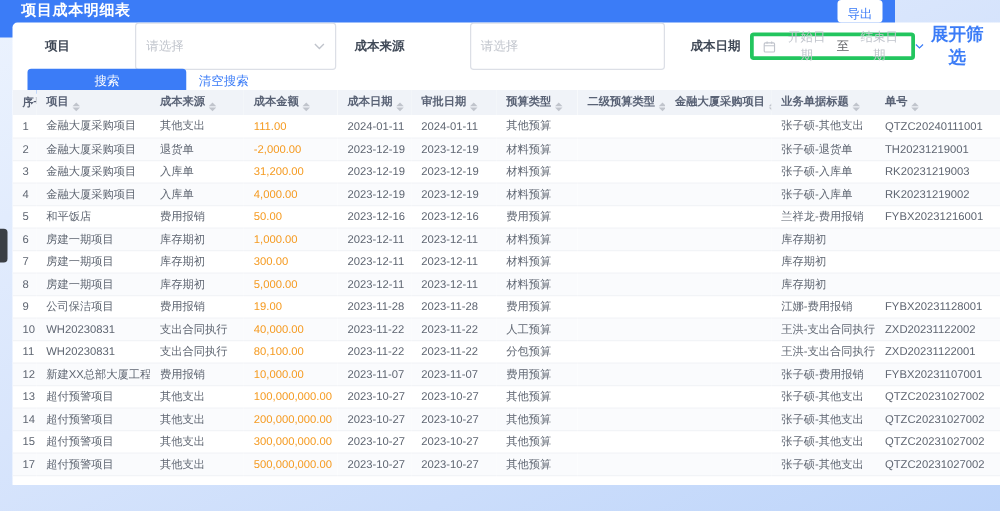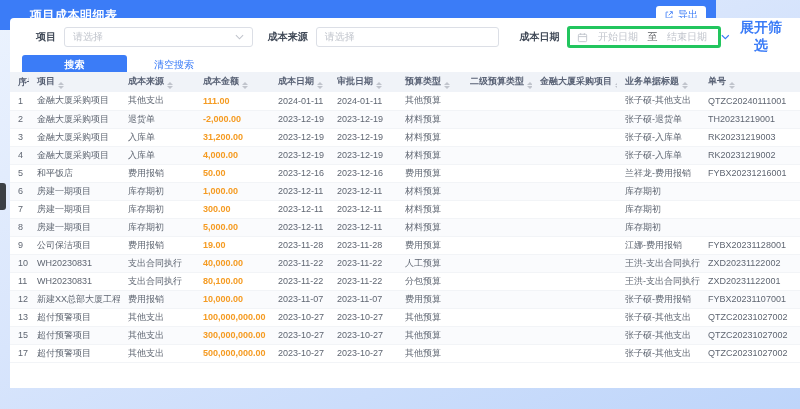--- a/index.html
+++ b/index.html
@@ -6,74 +6,74 @@
   html,body { width:800px; height:409px; overflow:hidden; }
   body {
     font-family:"Liberation Sans","DejaVu Sans",sans-serif;
     background:linear-gradient(155deg,#ecf3fe 0%,#d8e5fc 45%,#bed5fa 100%);
     position:relative;
   }
   :root { --primary:#3b7cf7; --amount:#f59b22; }
 
   
   .topbar { position:absolute; left:0; top:0; width:716px; height:30px;
-    background:var(--primary); display:flex; align-items:center; padding:0 10px 0 30px; }
+    background:var(--primary); display:flex; padding:0 10px 0 17px; }
   .title { color:#ffffff; font-size:12px; font-weight:bold; letter-spacing:.5px; }
   .export-btn { margin-left:auto; background:#ffffff; color:var(--primary);
     font-size:10px; height:18px; padding:0 8px; border:none; border-radius:3px;
     display:flex; align-items:center; gap:4px; cursor:pointer;
-    font-family:inherit; }
+    font-family:inherit;flex-direction:column; }
   .export-btn svg { width:10px; height:10px; }
 
   
   .drawer-handle { position:absolute; left:0; top:183px; width:6px; height:27px;
     background:#3a3f45; border-radius:0 3px 3px 0; cursor:pointer; }
 
   
   .card { position:absolute; left:10px; top:18px; width:790px; height:370px;
     background:#ffffff; border-radius:4px 0 0 0; overflow:hidden; }
 
   
   .filter-row { display:flex; align-items:center; height:22px; margin:8px 12px 0 26px;
     font-size:10px; }
   .flabel { font-weight:bold; color:#404957; margin-right:8px; white-space:nowrap; }
-  .select { width:195px; height:20px; border:1px solid #dcdfe6; border-radius:3px;
-    background:#fff; display:flex; align-items:center; padding:0 8px; cursor:pointer; }
+  .select { width:195px; height:38px; border:1px solid #dcdfe6; border-radius:3px;
+    background:#fff; display:flex; align-items:center; padding:0 8px; cursor:pointer;margin-left:44px; }
   .select.narrow { width:190px; }
   .placeholder { flex:1; color:#c0c4cc; font-size:10px; }
   .chev { color:#c0c4cc; display:flex; }
   .chev svg { width:9px; height:6px; }
   .gap-lg { width:15px; flex:none; }
   .gap-xl { width:20px; flex:none; }
   .date-box { width:159px; height:22px; border:3px solid #22c55e; border-radius:3px;
     background:#fff; display:flex; align-items:center; padding:0 7px; gap:5px; cursor:pointer; }
   .date-box .ph { color:#c0c4cc; font-size:10px; flex:1; text-align:center; }
   .date-to { color:#606266; font-size:10px; flex:none; }
   .cal-icon svg { width:11px; height:11px; display:block; }
   .expand-link { margin-left:auto; color:var(--primary); font-size:14px; font-weight:bold;
     display:flex; align-items:center; gap:4px; cursor:pointer; background:none; border:none;
     font-family:inherit; }
   .expand-link svg { width:9px; height:6px; }
 
   
   .btn-row { display:flex; align-items:center; margin:7px 12px 0 12px; }
-  .search-btn { width:105px; height:20px; background:var(--primary); color:#fff;
-    border:none; border-radius:3px; font-size:10px; cursor:pointer; font-family:inherit;font-weight:bold; }
-  .clear-btn { margin-left:27px; color:var(--primary); font-size:10px; background:none;
+  .search-btn { width:127px; height:20px; background:var(--primary); color:#fff;
+    border:none; border-radius:3px; font-size:10px; cursor:pointer; font-family:inherit; }
+  .clear-btn { margin-left:10px; color:var(--primary); font-size:10px; background:none;
     border:none; cursor:pointer; font-family:inherit; }
 
   
   table { position:absolute; left:0; top:54px; width:790px; border-collapse:collapse;
     table-layout:fixed; }
   th { height:20px; background:#f0f3f8; color:#596275; font-weight:bold; font-size:9px;
     text-align:left; padding:0 2px 0 8px; white-space:nowrap; overflow:hidden; }
   td { height:18px; color:#5f6672; font-size:9px; padding:0 2px 0 8px;
     border-bottom:1px solid #f2f4f7; white-space:nowrap; overflow:hidden; background:#fff; }
   tbody tr:nth-child(even) td { background:#fafbfd; }
-  td.amount { color:var(--amount); font-weight:bold; }
+  td.amount { color:var(--amount); font-weight:normal; }
   .sort { display:inline-flex; flex-direction:column; margin-left:3px;
     vertical-align:-1px; gap:1px; cursor:pointer; }
   .sort i { display:block; width:0; height:0; border-left:3px solid transparent;
     border-right:3px solid transparent; }
   .sort i.up { border-bottom:3.5px solid #c0c4cc; }
   .sort i.dn { border-top:3.5px solid #c0c4cc; }
 </style>
 </head>
 <body>
 
@@ -362,20 +362,33 @@
           <td class="amount">100,000,000.00</td>
           <td>2023-10-27</td>
           <td>2023-10-27</td>
           <td>其他预算</td>
           <td></td>
           <td></td>
           <td>张子硕-其他支出</td>
           <td>QTZC20231027002</td>
         </tr>
         <tr>
+          <td>14</td>
+          <td>超付预警项目</td>
+          <td>其他支出</td>
+          <td class="amount">200,000,000.00</td>
+          <td>2023-10-27</td>
+          <td>2023-10-27</td>
+          <td>其他预算</td>
+          <td></td>
+          <td></td>
+          <td>张子硕-其他支出</td>
+          <td>QTZC20231027002</td>
+        </tr>
+        <tr>
           <td>15</td>
           <td>超付预警项目</td>
           <td>其他支出</td>
           <td class="amount">300,000,000.00</td>
           <td>2023-10-27</td>
           <td>2023-10-27</td>
           <td>其他预算</td>
           <td></td>
           <td></td>
           <td>张子硕-其他支出</td>

